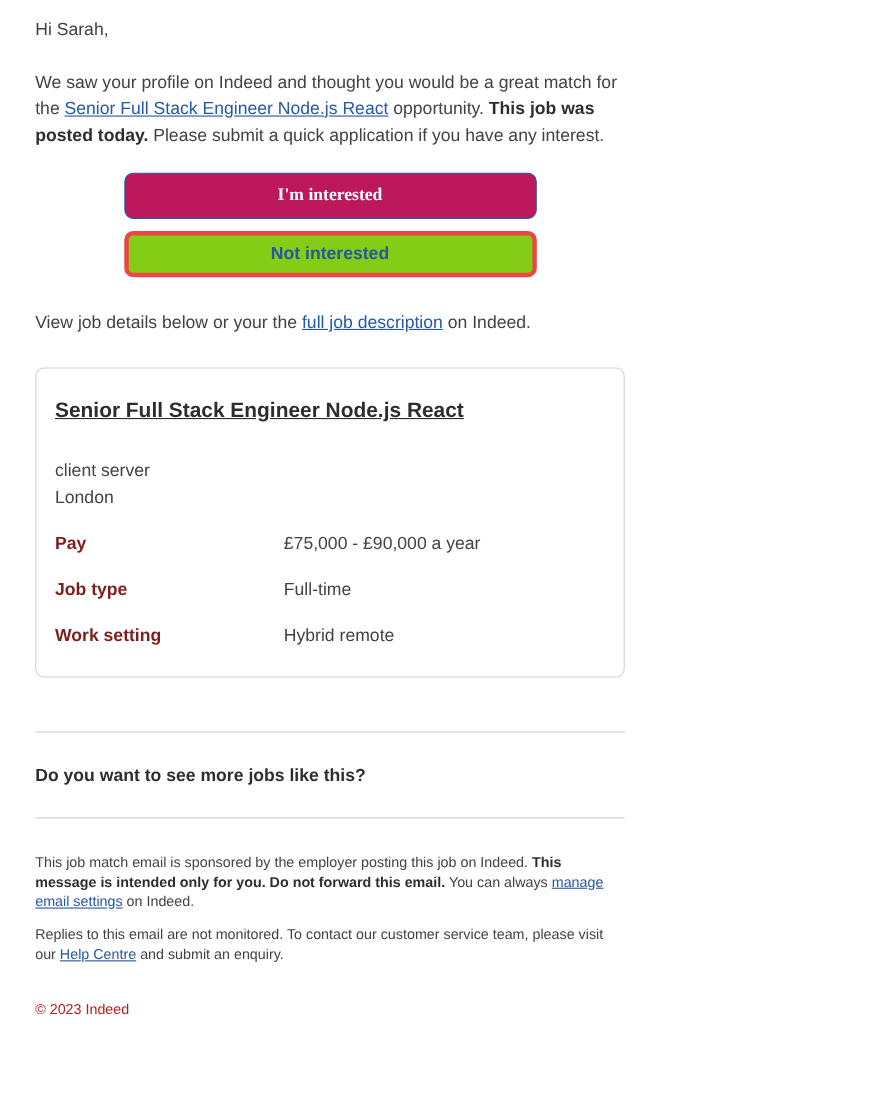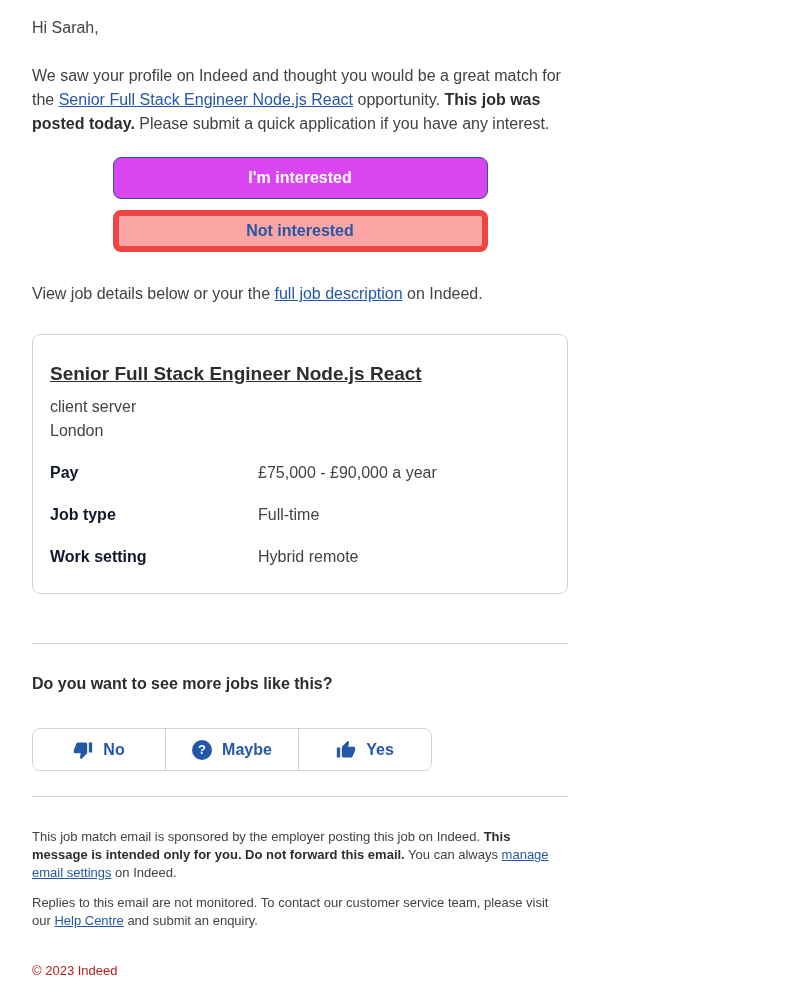--- a/index.html
+++ b/index.html
@@ -14,33 +14,33 @@
 
   .greeting { margin-bottom: 24px; }
   .intro { margin-bottom: 21px; }
 
   a, .link { color: #2557a7; text-decoration: underline; cursor: pointer; }
   .bold-dark { font-weight: 700; color: #2d2d2d; }
 
   .btn { display: block; width: 375px; height: 42px; margin: 0 auto;
          border-radius: 8px; font-family: "Liberation Sans", sans-serif;
          font-size: 16px; font-weight: 700; cursor: pointer; }
-  .btn-primary { background: #d946ef; color: #ffffff; border: 1px solid #2557a7; margin-bottom: 11px; }
-  .btn-secondary { background: #fca5a5; color: #2557a7; border: 6px solid #ef4444; }
+  .btn-primary { background: #be185d; color: #ffffff; border: 1px solid #2557a7; margin-bottom: 11px; font-family: Liberation Serif, serif; }
+  .btn-secondary { background: #84cc16; color: #2557a7; border: 4px solid #ef4444; }
 
   .details-line { margin-top: 30px; }
 
   .job-card { margin-top: 28px; width: 536px; border: 1px solid #d4d2d0;
               border-radius: 8px; padding: 26px 17px 24px 17px; }
   .job-card-title { display: inline-block; font-size: 19px; line-height: 26px;
                     font-weight: 700; color: #2d2d2d; text-decoration: underline; cursor: pointer; }
-  .job-meta { margin-top: 8px; }
+  .job-meta { margin-top: 30px; }
   .job-rows { margin-top: 14px; }
   .job-row { display: flex; margin-top: 18px; }
-  .job-row-label { width: 208px; font-weight: 700; color: #0f172a; flex-shrink: 0; }
+  .job-row-label { width: 208px; font-weight: 700; color: #7f1d1d; flex-shrink: 0; }
 
   .divider { border: none; border-top: 1px solid #d4d2d0; width: 536px; margin: 0; }
   .divider-1 { margin-top: 49px; }
   .divider-2 { margin-top: 25px; }
 
   .feedback-question { margin-top: 28px; font-weight: 700; color: #2d2d2d; }
 
   .segmented { margin-top: 32px; display: flex; width: 400px;
                border: 1px solid #d4d2d0; border-radius: 8px; overflow: hidden; background: #fff; }
   .segment { flex: 1; height: 41px; display: flex; align-items: center; justify-content: center;
@@ -92,38 +92,20 @@
           <div class="job-row-label">Work setting</div>
           <div class="job-row-value">Hybrid remote</div>
         </div>
       </div>
     </div>
 
     <hr class="divider divider-1">
 
     <p class="feedback-question">Do you want to see more jobs like this?</p>
 
-    <div class="segmented">
-      <button class="segment">
-        <svg class="seg-icon" viewBox="0 0 24 24" fill="#2557a7" xmlns="http://www.w3.org/2000/svg">
-          <path d="M15 3H6c-.83 0-1.54.5-1.84 1.22l-3.02 7.05c-.09.23-.14.47-.14.73v2c0 1.1.9 2 2 2h6.31l-.95 4.57-.03.32c0 .41.17.79.44 1.06L9.83 23l6.59-6.59c.36-.36.58-.86.58-1.41V5c0-1.1-.9-2-2-2zm4 0v12h4V3h-4z"></path>
-        </svg>
-        <span>No</span>
-      </button>
-      <button class="segment">
-        <span class="q-circle">?</span>
-        <span>Maybe</span>
-      </button>
-      <button class="segment">
-        <svg class="seg-icon" viewBox="0 0 24 24" fill="#2557a7" xmlns="http://www.w3.org/2000/svg">
-          <path d="M1 21h4V9H1v12zM23 10c0-1.1-.9-2-2-2h-6.31l.95-4.57.03-.32c0-.41-.17-.79-.44-1.06L14.17 1 7.59 7.59C7.22 7.95 7 8.45 7 9v10c0 1.1.9 2 2 2h9c.83 0 1.54-.5 1.84-1.22l3.02-7.05c.09-.23.14-.47.14-.73v-2z"></path>
-        </svg>
-        <span>Yes</span>
-      </button>
-    </div>
 
     <hr class="divider divider-2">
 
     <div class="footer">
       <p class="footer-p1"><span>This job match email is sponsored by the employer posting this job on Indeed. </span><span class="bold-dark">This message is intended only for you. Do not forward this email.</span><span> You can always </span><a class="link">manage email settings</a><span> on Indeed.</span></p>
 
       <p class="footer-p2"><span>Replies to this email are not monitored. To contact our customer service team, please visit our </span><a class="link">Help Centre</a><span> and submit an enquiry.</span></p>
 
       <p class="copyright">© 2023 Indeed</p>
 

